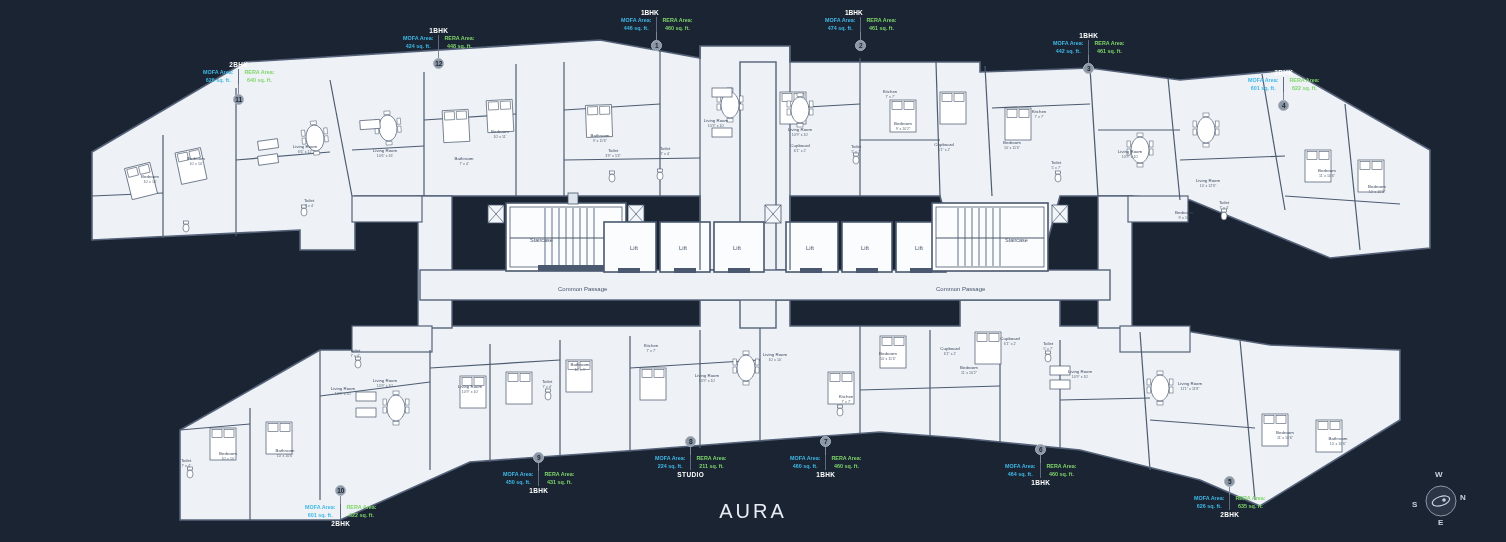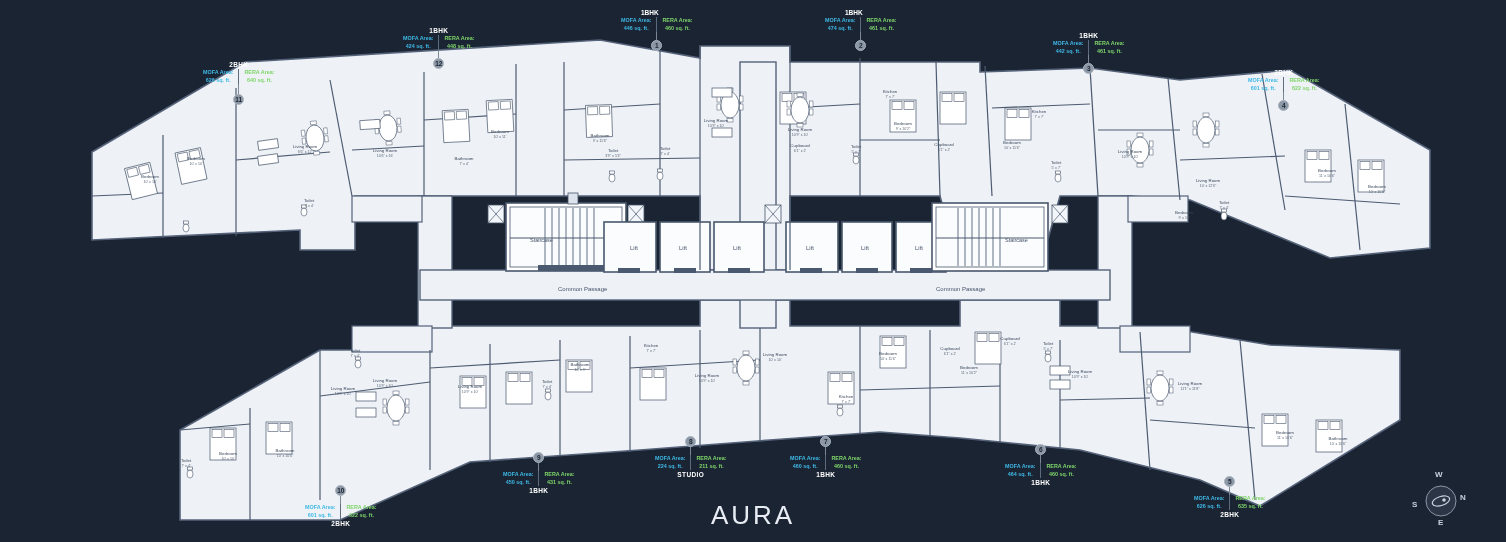--- a/index.html
+++ b/index.html
@@ -63,21 +63,21 @@
     display: flex; align-items: center; justify-content: center;
     border: 1px solid #aab4c0;
   }
 
   
   #title {
     position: absolute;
     left: 0; right: 0;
     text-align: center;
     color: #e8edf4;
-    font-size: 26px;
+    font-size: 20px;
     letter-spacing: 3px;
     font-weight: 400;
   }
 
   
   #compass { position: absolute; }
   #compass .cl {
     position: absolute;
     color: #c8d2de;
     font-size: 8px;

